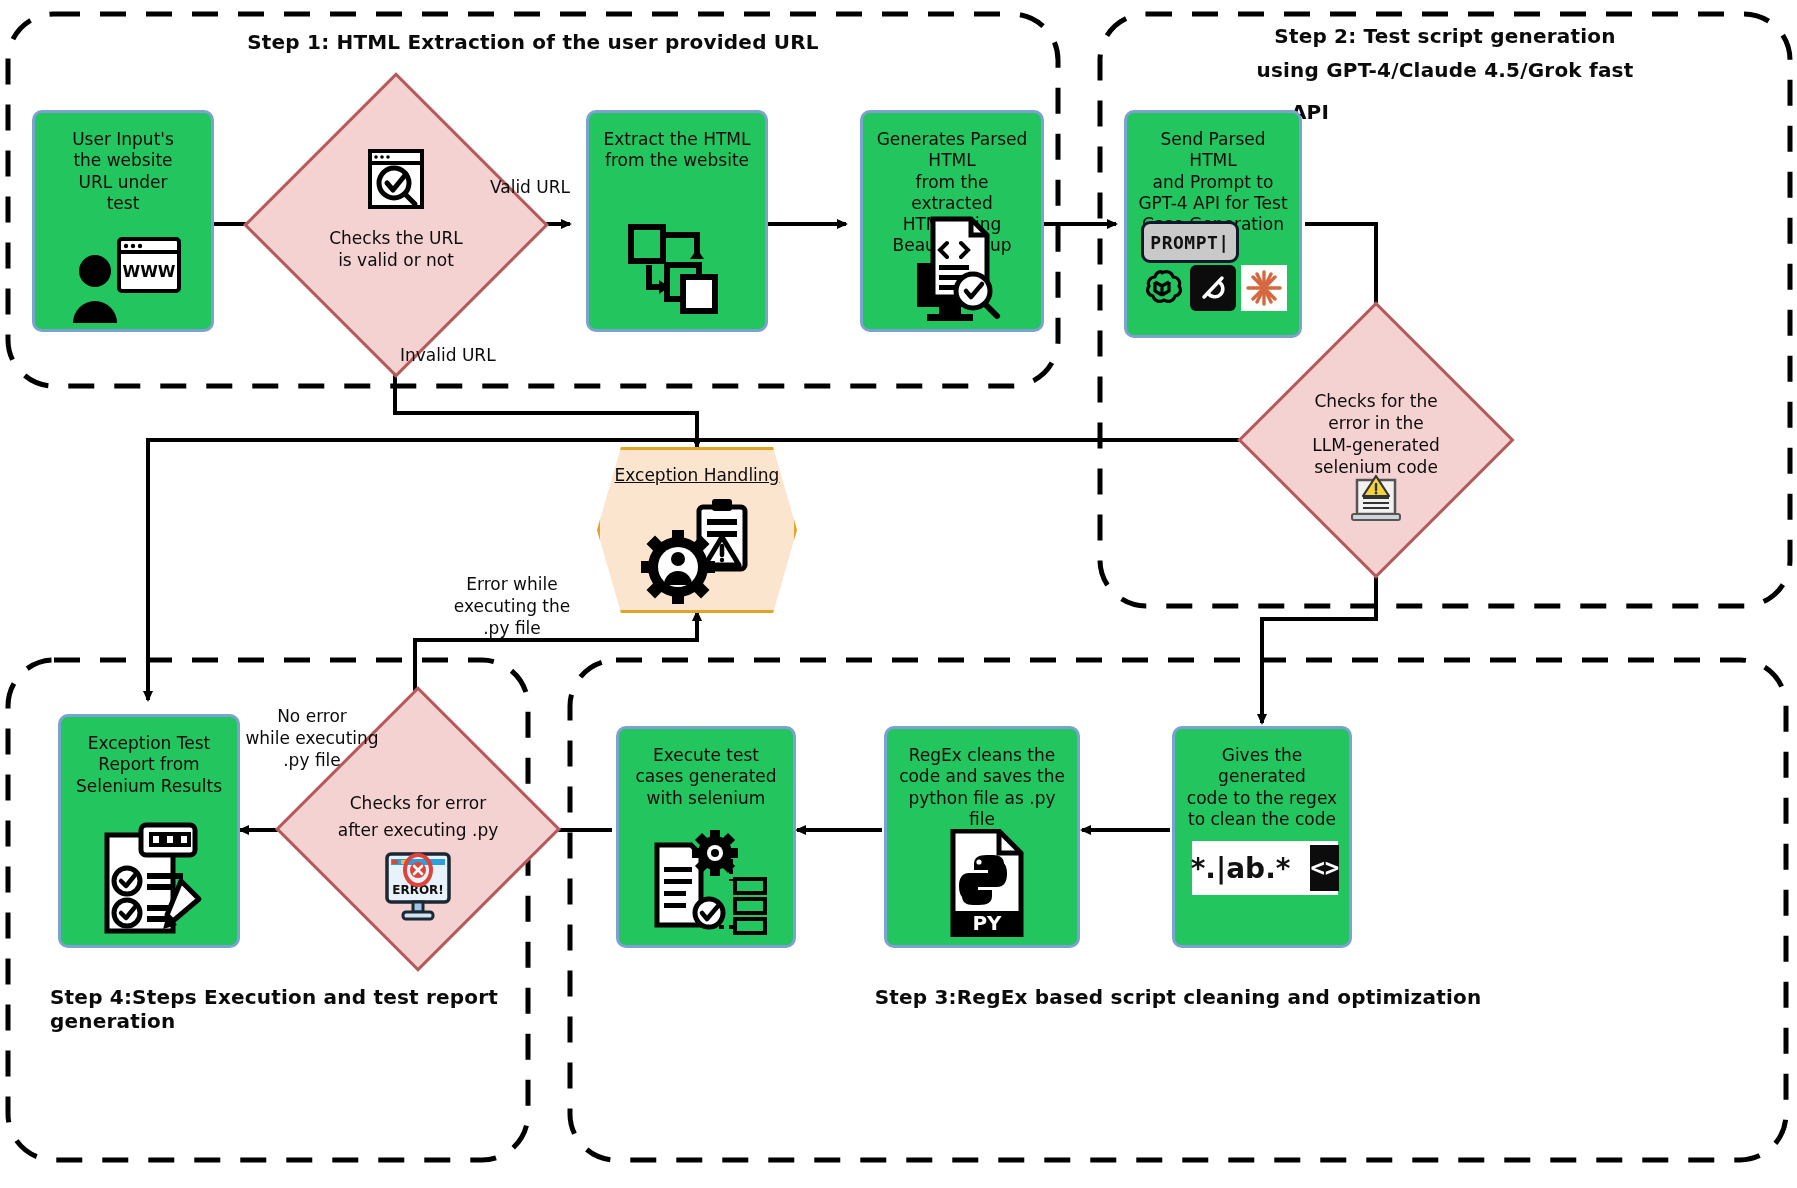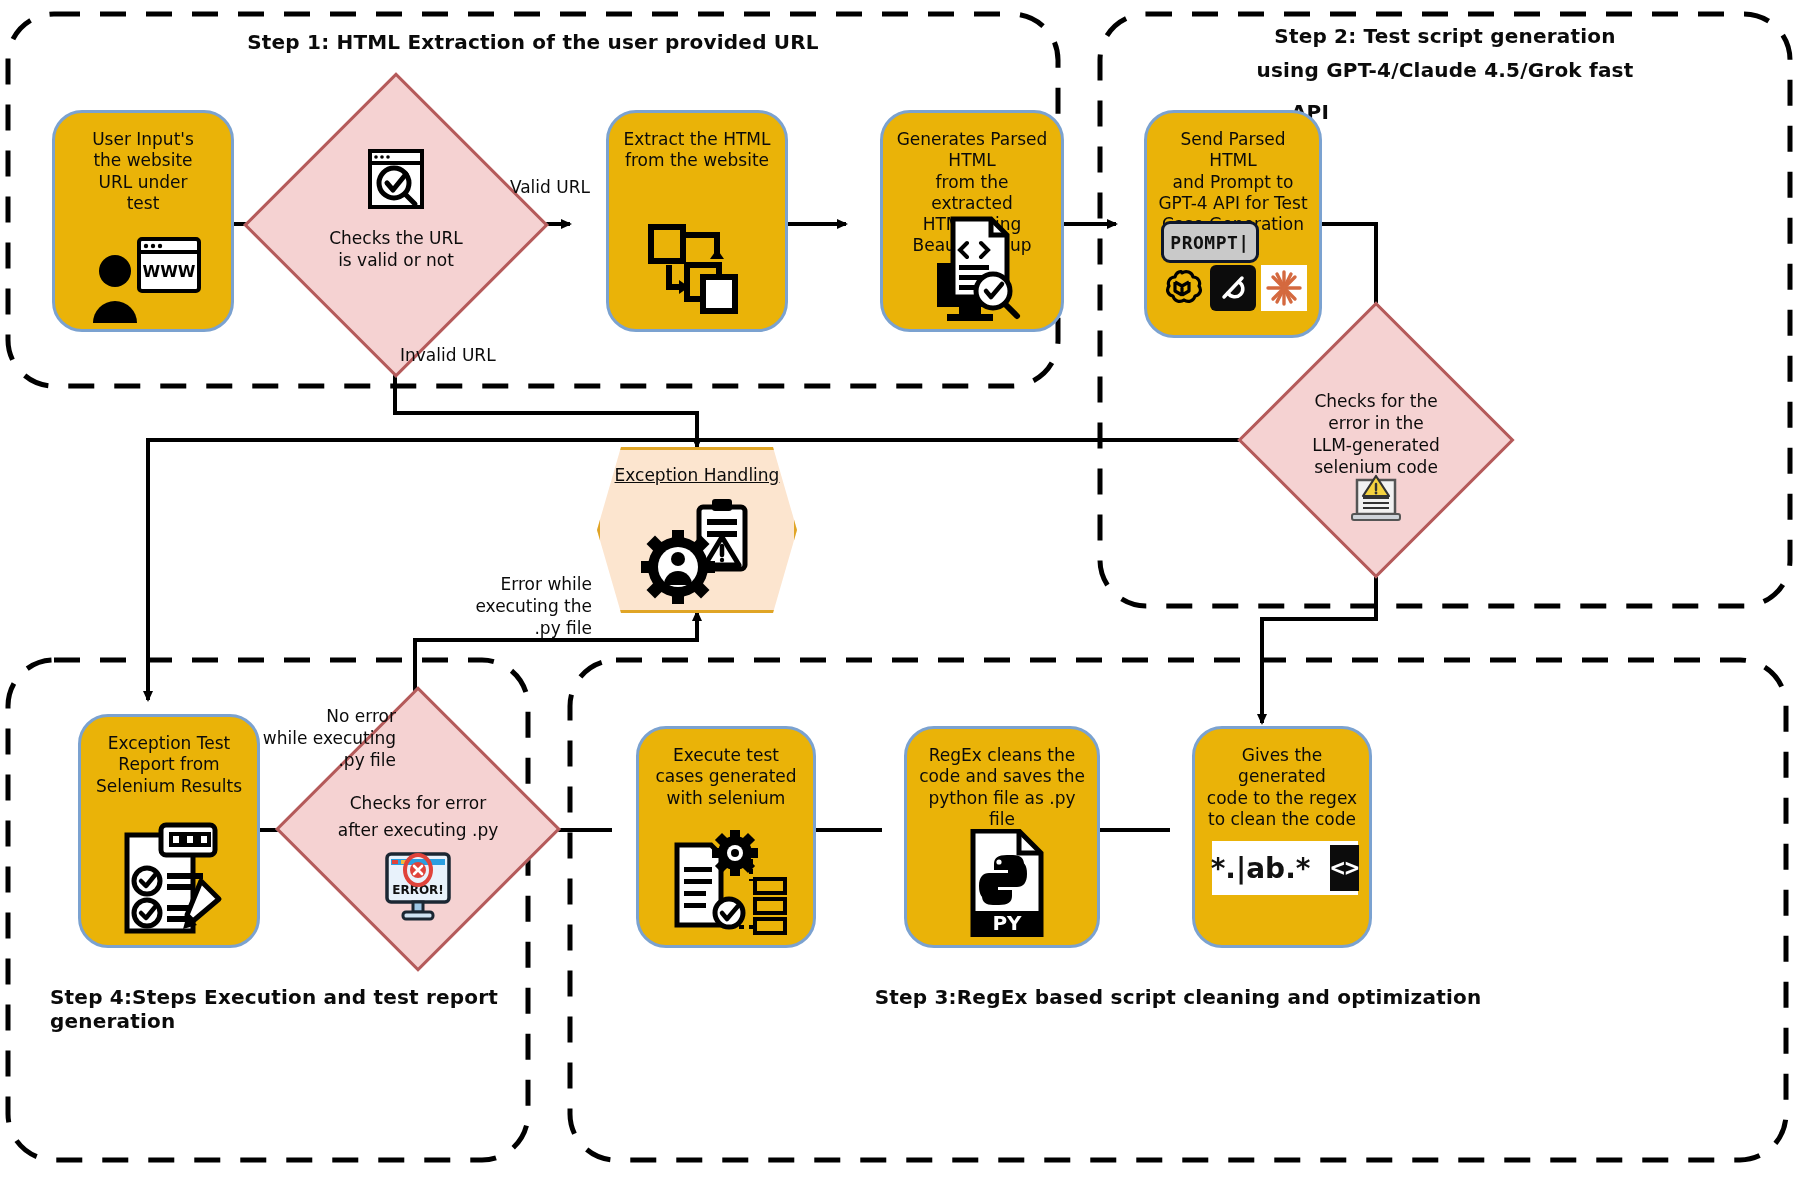--- a/index.html
+++ b/index.html
@@ -6,21 +6,21 @@
   body{font-family:"DejaVu Sans", sans-serif;}
   #stage{position:relative;width:1797px;height:1188px;background:#fff;overflow:hidden;padding-left:40px;}
 
   
   #wires{position:absolute;left:0;top:0;width:1797px;height:1188px;}
 
   
   .node{position:absolute;box-sizing:border-box;display:flex;flex-direction:column;
         align-items:center;justify-content:flex-start;text-align:center;}
 
-  .proc{background:#eab308;border:3px solid #7ba2d0;border-radius:30px;margin-left:20px;}
+  .proc{background:#22c55e;border:3px solid #7ba2d0;border-radius:10px;}
   .proc .ttl{font-family:"DejaVu Sans", sans-serif;font-size:17px;line-height:1.25;
              color:#0b0b0b;padding:16px 10px 0 10px;}
 
   .dia{}
   .dia .dshape{position:absolute;left:0;top:0;width:100%;height:100%;
         background:#f5d2d2;border:3px solid #b45a5a;
         transform:rotate(45deg);box-sizing:border-box;}
   .dia .dtxt{position:absolute;left:0;width:100%;text-align:center;
         font-size:17px;line-height:1.3;color:#0b0b0b;}
 
@@ -30,21 +30,21 @@
         clip-path:polygon(12% 0%, 88% 0%, 100% 50%, 88% 100%, 12% 100%, 0% 50%);}
   .hex .htxt{position:absolute;left:0;width:100%;text-align:center;
         font-size:17px;color:#0b0b0b;}
 
   
   .ic{position:absolute;display:flex;align-items:center;justify-content:center;}
   .ic svg{display:block;}
 
   
   .lbl{position:absolute;font-size:17px;line-height:1.3;color:#0b0b0b;
-       text-align:right;white-space:pre-line;}
+       text-align:center;white-space:pre-line;}
 
   .grouptitle{position:absolute;font-family:"DejaVu Sans", sans-serif;
        font-weight:bold;font-size:20px;color:#0b0b0b;text-align:center;
        letter-spacing:.2px;}
 
   
   .promptchip{position:absolute;background:#c9c9c9;border:3px solid #0f172a;
        border-radius:9px;display:flex;align-items:center;justify-content:center;
        font-family:"DejaVu Sans Mono", monospace;font-weight:bold;font-size:18px;
        color:#111;letter-spacing:.5px;}

